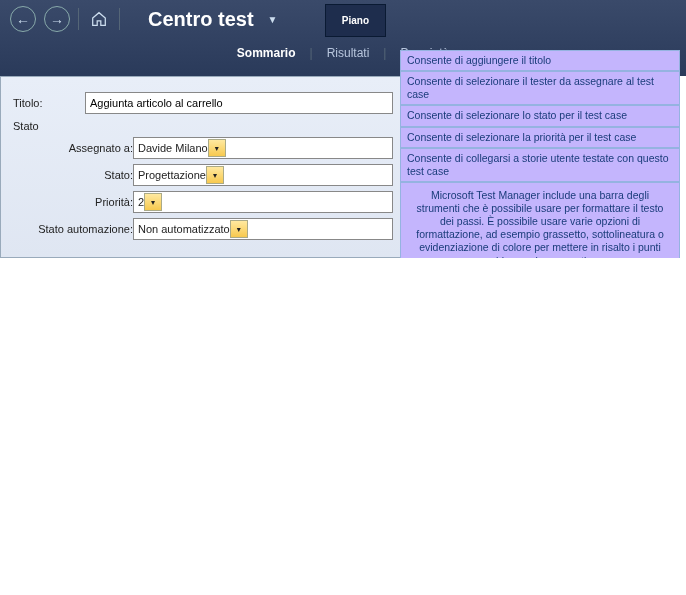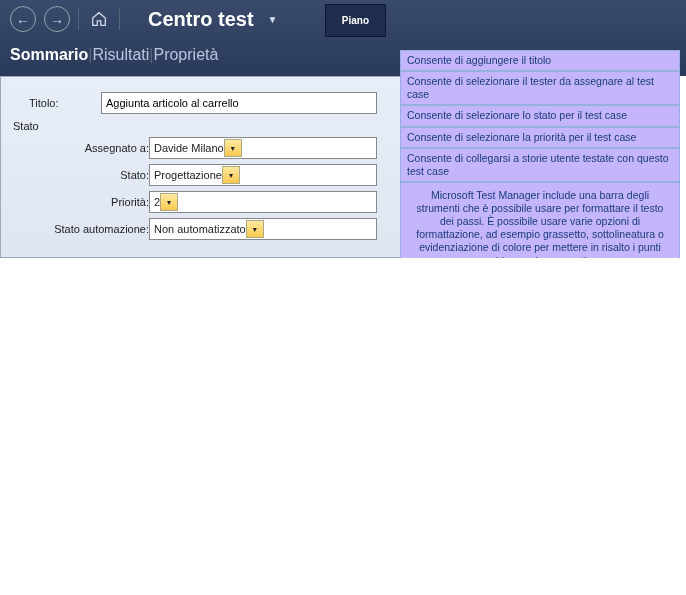--- a/index.html
+++ b/index.html
@@ -4,28 +4,28 @@
 <style>
   body { margin: 0; font-family: "Segoe UI", Tahoma, sans-serif; font-size: 11px; color: #222; background: #fff; width: 686px; }
   .header { background: linear-gradient(#3a4a6a, #2a3a5a); color: #fff; padding: 6px 10px 0 10px; height: 70px; position: relative; }
   .nav-row { display: flex; align-items: center; gap: 8px; }
   .circ-btn { width: 24px; height: 24px; border: 1.5px solid #8aa; border-radius: 50%; display: flex; align-items: center; justify-content: center; color: #cde; font-size: 14px; }
   .home { width: 24px; height: 24px; display:flex; align-items:center; justify-content:center; color:#cde; }
   .vsep { width:1px; height:22px; background:#567; }
   .title { font-size: 20px; font-weight: 600; margin-left: 20px; }
   .drop { margin-left:6px; color:#cde; font-size:10px; }
   .tab-piano { position:absolute; right:300px; top:4px; background:#1e2d4d; border:1px solid #0a1a33; padding:10px 16px; font-size:10px; font-weight:600; }
-  .subnav { display:flex; margin-top:14px; font-size:16px; }
+  .subnav { display:flex; gap:14px; margin-top:14px; font-size:12px;justify-content:center; }
   .subnav span { color:#b8c6dd; }
   .subnav .sel { color:#fff; font-weight:600; }
   .subnav .vs { color:#567; }
   .form-area { background:linear-gradient(#e8eef8,#dfe6f2); border:1px solid #9ab; margin:0; padding:10px 12px 12px 12px; width:380px; }
   .form-title { display:flex; align-items:center; gap:6px; font-weight:700; font-size:13px; margin-bottom:10px; }
   .form-title svg { flex-shrink:0; }
-  .row { display:flex; align-items:center; margin:5px 16px; }
+  .row { display:flex; align-items:center; margin:5px 0; }
   .row label { width:72px; }
   .row.indent label { width:120px;text-align:right; }
   .row input, .row .combo { flex:1; background:#fff; border:1px solid #888; height:18px; padding:1px 4px; font:inherit; }
   .combo { display:flex; align-items:center; justify-content:flex-start; }
   .combo .cbtn { width:16px; height:16px; background:linear-gradient(#ffe9a0,#f7c94f); border:1px solid #aa8; margin:-1px -4px -1px 0; display:flex; align-items:center; justify-content:center; font-size:8px; }
   .stato-lbl { margin:6px 0 2px 0; }
   .callouts { position:absolute; left:400px; top:50px; width:280px; }
   .callout { background:#c4b5fd; border:1px solid #95b3e0; padding:3px 6px; color:#1a3c7a; font-size:10.5px; line-height:1.25; }
   .callout.big { padding:6px 8px; text-align:center; }
   .left-callouts { position:absolute; left:4px; width:194px; }

